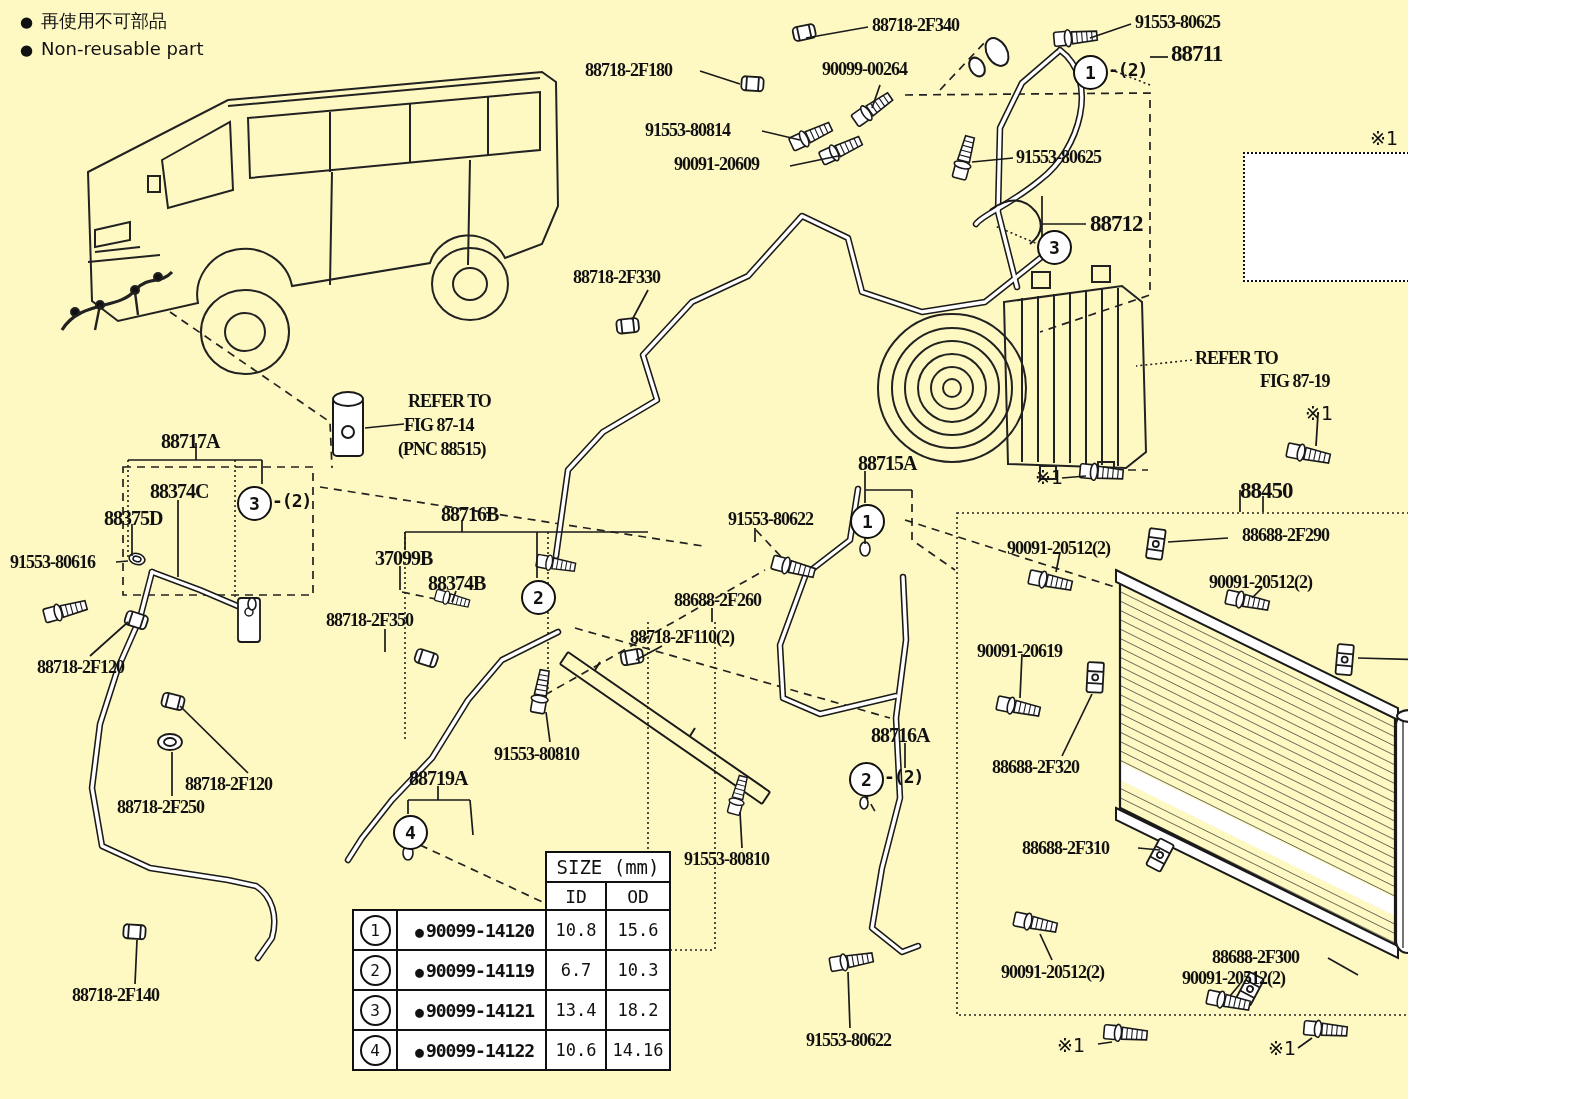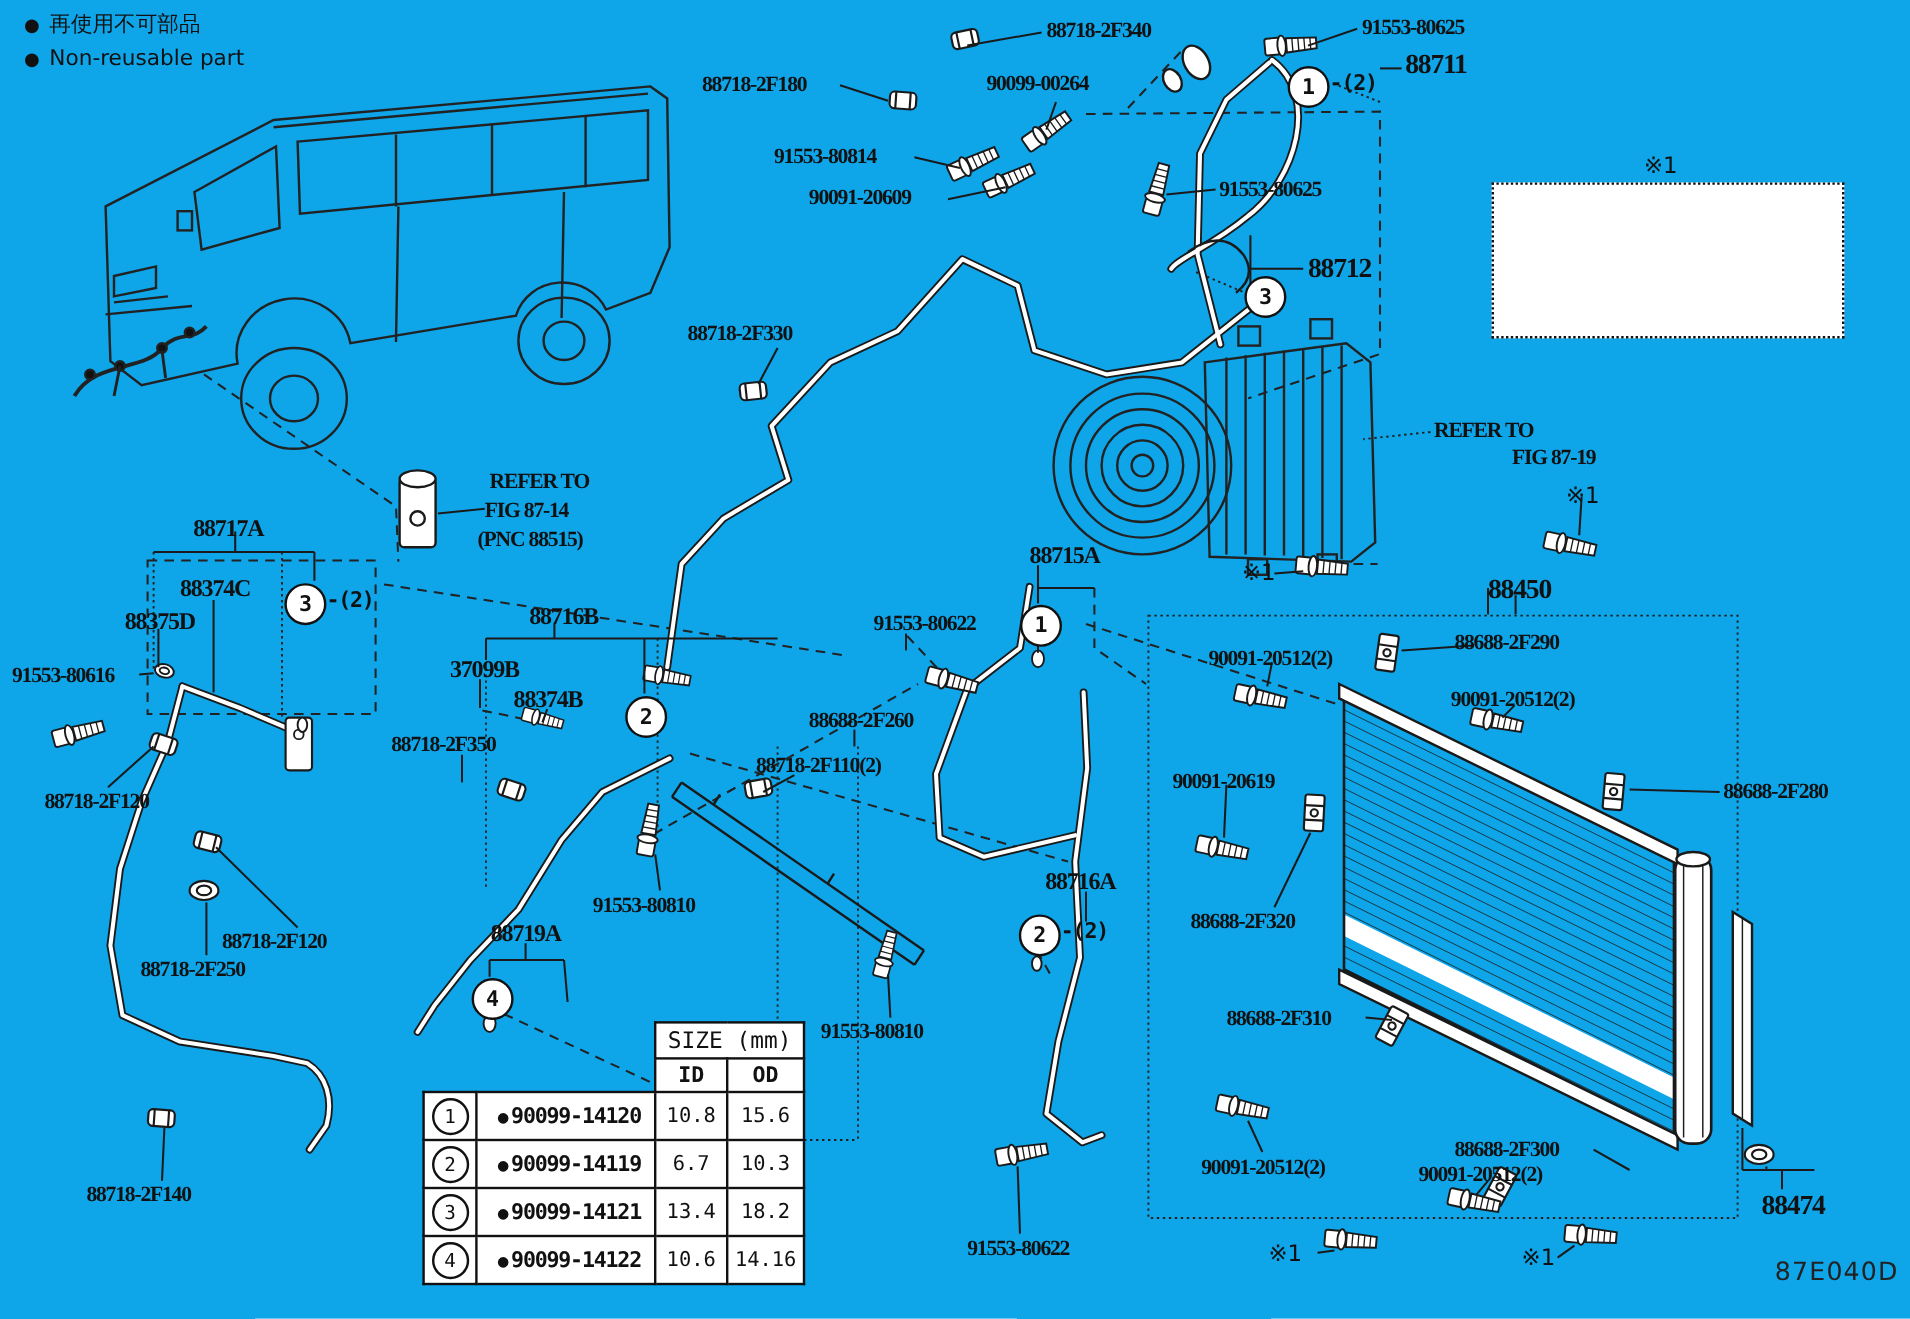--- a/index.html
+++ b/index.html
@@ -1,16 +1,16 @@
 <!DOCTYPE html>
 <html><head>
 <meta charset="utf-8">
 <style>
   html,body{margin:0;padding:0;background:#fff;}
-  .stage{position:relative;width:1592px;height:1099px;background:#0ea5e9;overflow:hidden;
+  .stage{position:relative;width:1408px;height:1099px;background:#fef9c3;overflow:hidden;
          font-family:"DejaVu Sans Mono",monospace;color:#111;}
   svg.art{position:absolute;left:0;top:0;}
   .lbl{position:absolute;font-family:Liberation Serif, serif;font-weight:700;
        font-size:18px;letter-spacing:-1px;white-space:nowrap;color:#111;line-height:1;}
   .lbl-md{font-size:20px;}
   .lbl-lg{font-size:23px;}
   .note{position:absolute;font-family:"DejaVu Sans",sans-serif;font-weight:400;
         font-size:19px;white-space:nowrap;color:#111;line-height:1;}
   .legend{position:absolute;font-family:"DejaVu Sans",sans-serif;font-size:18px;
           font-weight:400;white-space:nowrap;line-height:1;}
@@ -32,21 +32,21 @@
   
   table.size-table{position:absolute;left:352px;top:851px;border-collapse:collapse;z-index:4;background:transparent;}
   table.size-table td{padding:0;font-family:"DejaVu Sans Mono",monospace;text-align:center;}
   table.size-table td.b{border:2.5px solid #111;background:#fff;}
   table.size-table td.blank{border:none;background:transparent;}
   td.c-num{width:42px;}
   td.c-part{width:147px;text-align:left;}
   td.c-id{width:58px;}
   td.c-od{width:62px;}
   tr.hdr1 td{height:28px;font-size:19px;font-weight:400;}
-  tr.hdr2 td{height:26px;font-size:18px;font-weight:700;}
+  tr.hdr2 td{height:26px;font-size:18px;font-weight:400;}
   tr.drow td{height:38px;}
   .tcirc{display:inline-flex;width:27px;height:27px;border:2px solid #111;border-radius:50%;
          align-items:center;justify-content:center;font:400 16px "DejaVu Sans Mono",monospace;}
   .dot{font-size:15px;margin:0 2px 0 6px;}
   .pnum{font-weight:700;font-size:18px;letter-spacing:-1px;}
   .val{font-size:17px;font-weight:400;}
   .figcode{position:absolute;left:1479px;top:1048px;font-family:"DejaVu Sans",sans-serif;
            font-size:21px;letter-spacing:1px;color:#222;}
 </style>
 </head>
@@ -342,21 +342,21 @@
 <span class="lbl" style="left:630px;top:628px">88718-2F110(2)</span>
 <span class="lbl" style="left:728px;top:510px">91553-80622</span>
 <span class="lbl lbl-md" style="left:858px;top:453px">88715A</span>
 <span class="lbl lbl-md" style="left:871px;top:725px">88716A</span>
 <span class="lbl" style="left:494px;top:745px">91553-80810</span>
 <span class="lbl lbl-md" style="left:409px;top:768px">88719A</span>
 <span class="lbl" style="left:684px;top:850px">91553-80810</span>
 <span class="lbl" style="left:806px;top:1031px">91553-80622</span>
 
 <span class="lbl lbl-lg" style="left:1240px;top:479px">88450</span>
-<span class="lbl" style="left:1212px;top:526px">88688-2F290</span>
+<span class="lbl" style="left:1242px;top:526px">88688-2F290</span>
 <span class="lbl" style="left:1007px;top:539px">90091-20512(2)</span>
 <span class="lbl" style="left:1209px;top:573px">90091-20512(2)</span>
 <span class="lbl" style="left:977px;top:642px">90091-20619</span>
 <span class="lbl" style="left:1436px;top:650px">88688-2F280</span>
 <span class="lbl" style="left:992px;top:758px">88688-2F320</span>
 <span class="lbl" style="left:1022px;top:839px">88688-2F310</span>
 <span class="lbl" style="left:1212px;top:948px">88688-2F300</span>
 <span class="lbl" style="left:1001px;top:963px">90091-20512(2)</span>
 <span class="lbl" style="left:1182px;top:969px">90091-20512(2)</span>
 <span class="lbl lbl-lg" style="left:1468px;top:993px">88474</span>

